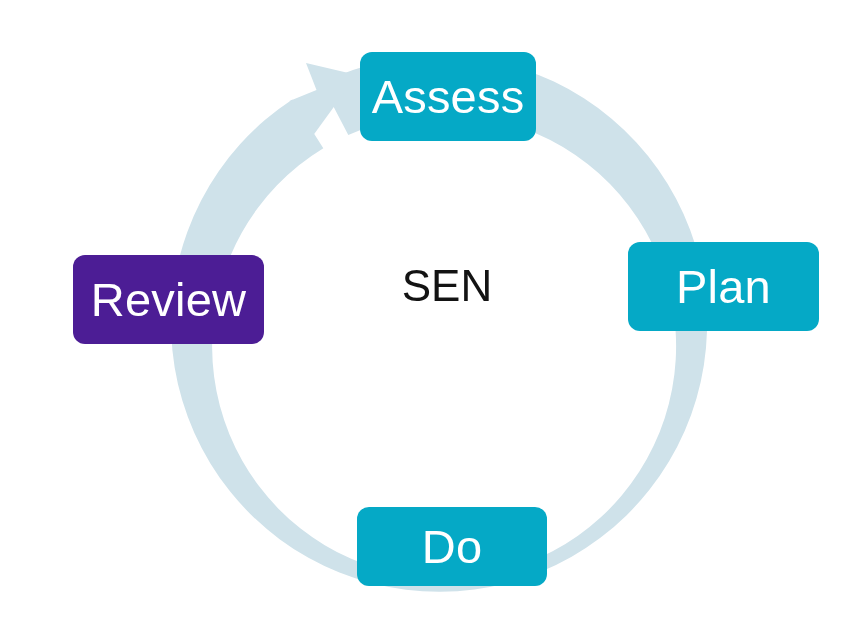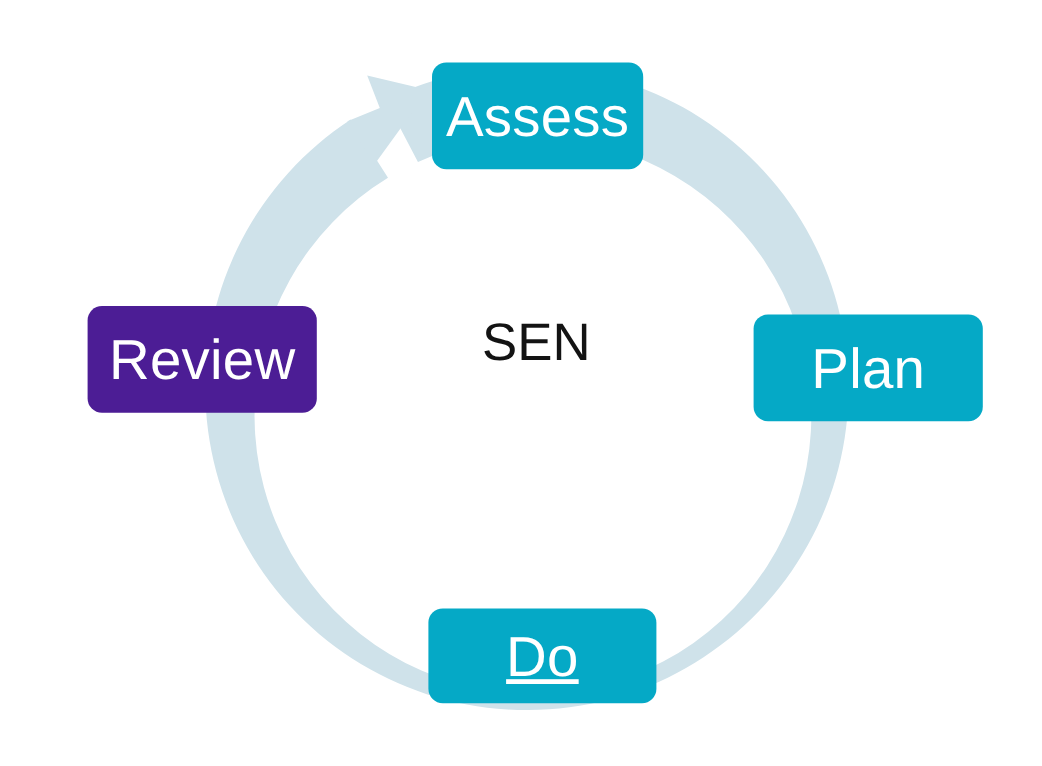--- a/index.html
+++ b/index.html
@@ -42,32 +42,31 @@
   }
   #node-assess {
     left: 360px;
     top: 52px;
     width: 176px;
     height: 89px;
     font-size: 47px;
   }
   #node-plan {
     left: 628px;
-    top: 262px;
+    top: 242px;
     width: 191px;
     height: 89px;
     font-size: 47px;
   }
   #node-do {
     left: 357px;
     top: 507px;
     width: 190px;
     height: 79px;
     font-size: 47px;
-    text-decoration: underline;
   }
   #node-review {
     left: 73px;
     top: 255px;
     width: 191px;
     height: 89px;
     font-size: 47px;
   }
   #center-label {
     position: absolute;

